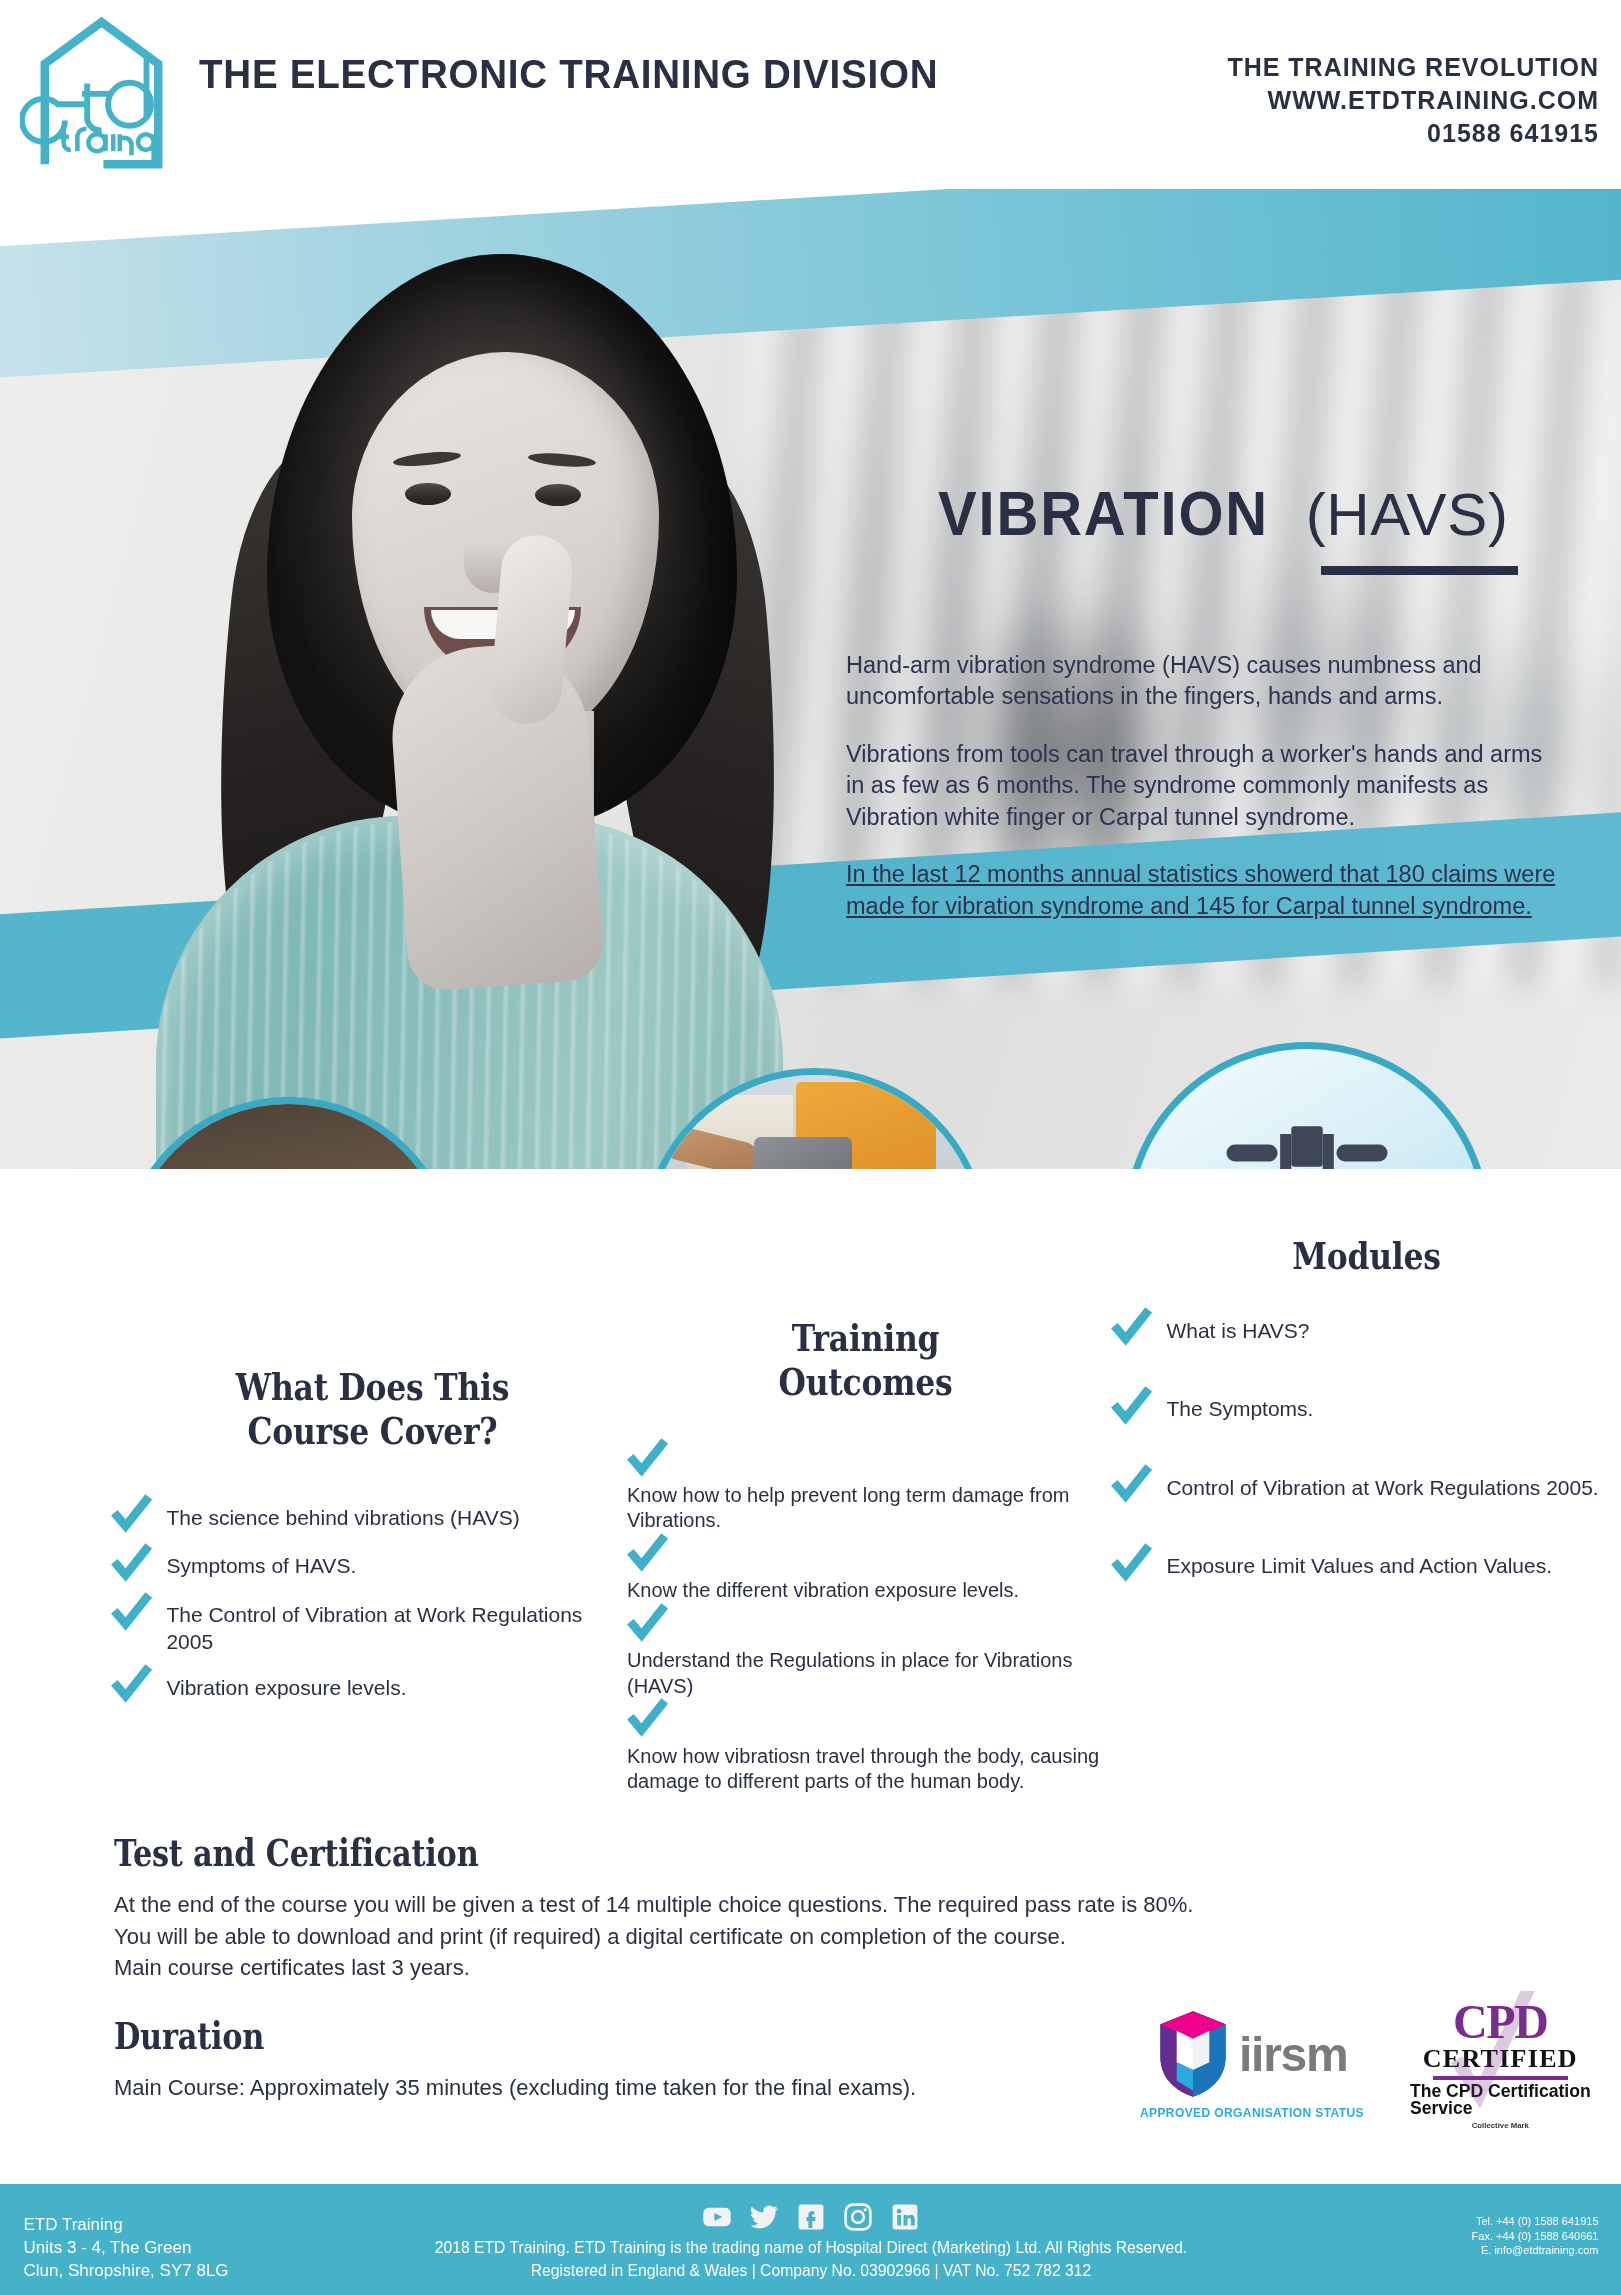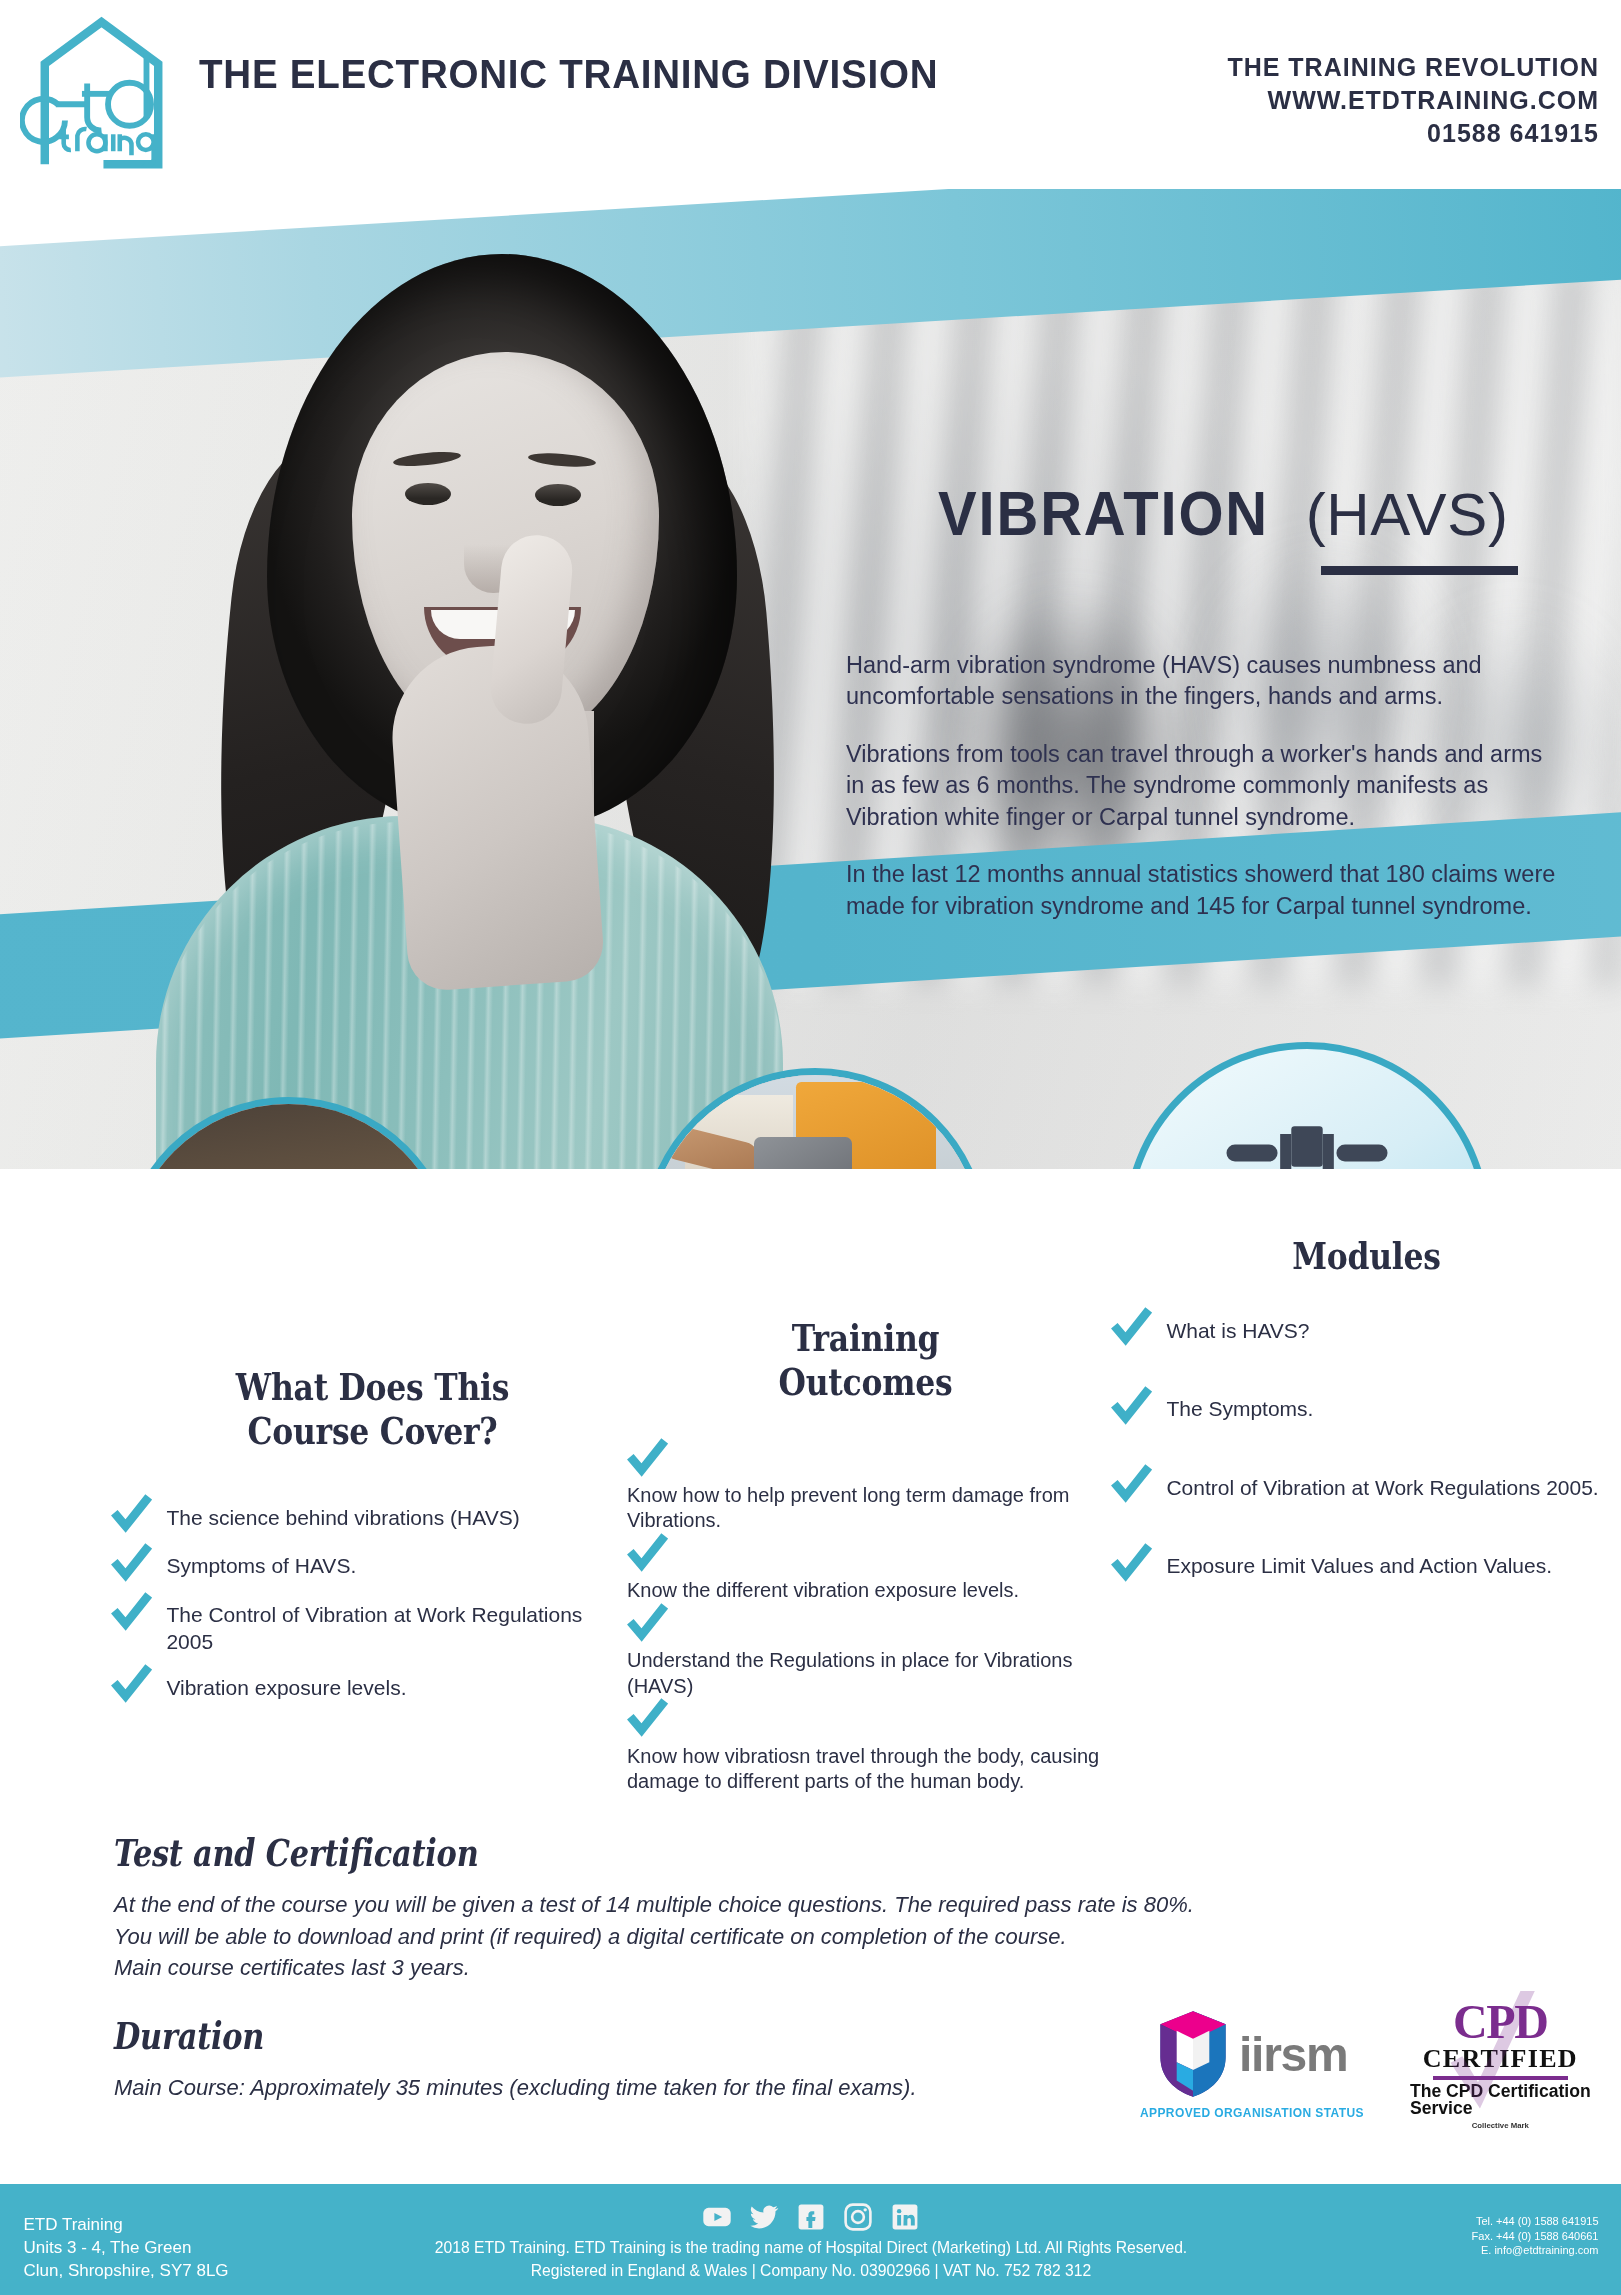--- a/index.html
+++ b/index.html
@@ -286,21 +286,21 @@
   .hero-paras {
     position: absolute;
     left: 846px; top: 461px;
     width: 716px;
     z-index: 12;
     color: #2e3150;
     font-size: 23.5px;
     line-height: 1.34;
   }
   .hero-paras p { margin-bottom: 26px; }
-  .hero-paras p:last-child { margin-bottom: 12px; }
+  .hero-paras p:last-child { margin-bottom: 12px; text-decoration: underline; }
 
   
   .circ {
     position: absolute;
     border-radius: 50%;
     border: 7.2px solid #3aa9c4;
     overflow: hidden;
     z-index: 14;
     background: #cfcfcf;
   }
@@ -391,21 +391,20 @@
   #col-modules { left: 1111px; top: 1235px; width: 511px; }
   #col-modules .col-heading { text-align: center; margin-bottom: 34px; }
   #col-modules .list li { margin-bottom: 44px; }
 
   
   .block-lower {
     position: absolute;
     left: 114px; top: 1830px;
     width: 1045px;
     z-index: 20;
-    font-style: italic;
   }
   .lower-heading {
     font-family: "DejaVu Serif", serif;
     font-weight: 700;
     color: #2b2f44;
     font-size: 38px;
     letter-spacing: -0.3px;
     transform: scaleX(0.80);
     transform-origin: left center;
     margin-bottom: 14.4px;

